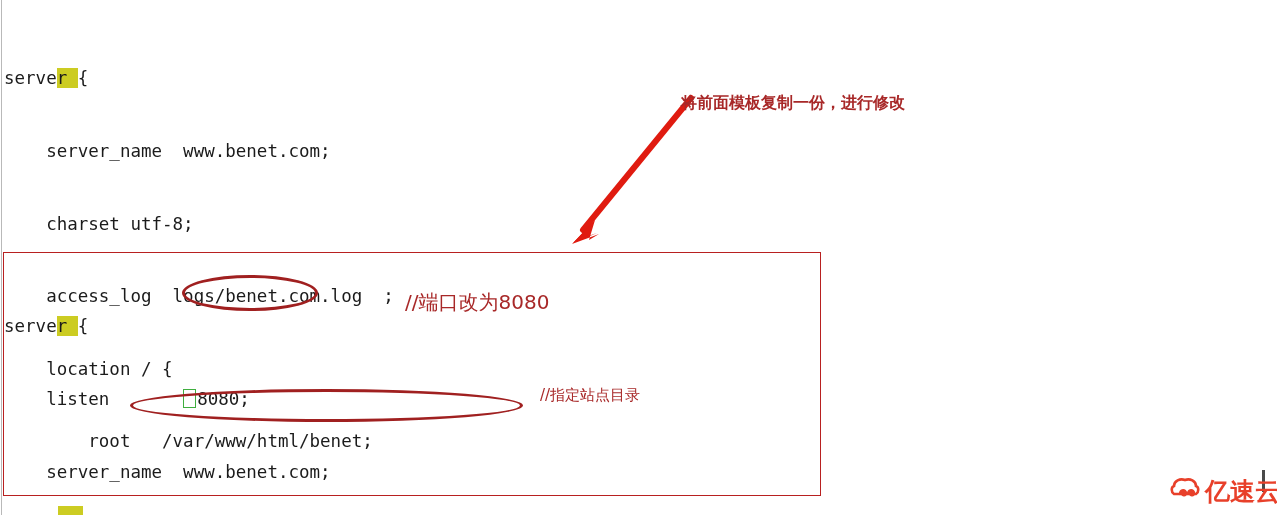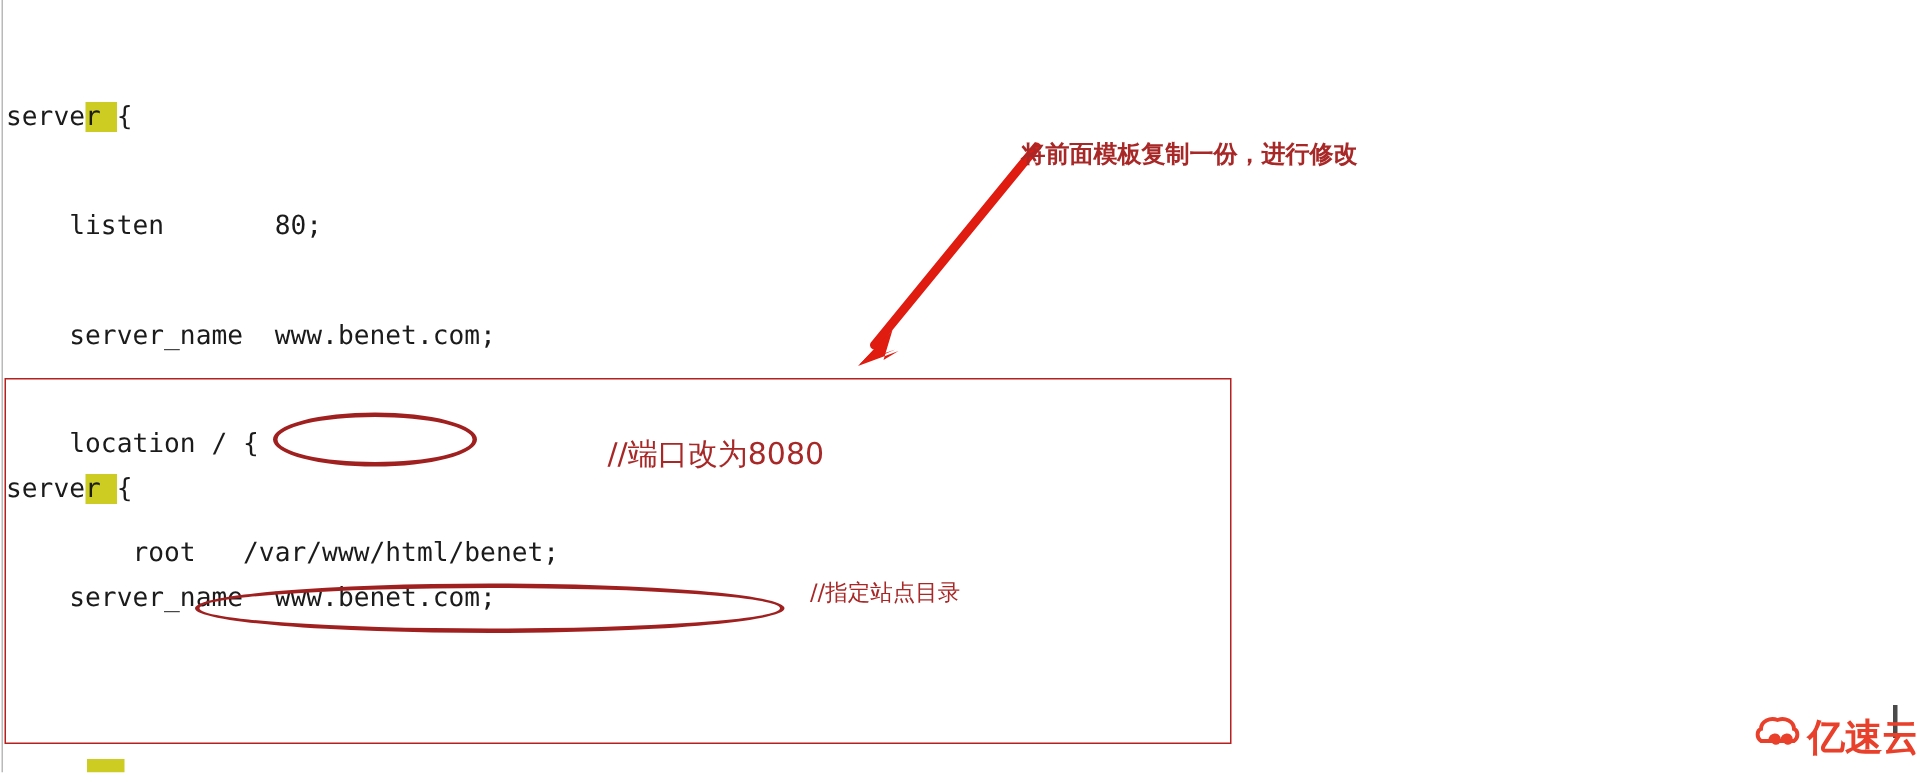--- a/index.html
+++ b/index.html
@@ -103,41 +103,43 @@
 </style>
 </head>
 <body>
 
 <div class="canvas">
 
   <div class="left-rule"></div>
 
   <div class="code-block" id="code-top">
     <div class="code-line"><span>serve</span><span class="hl-yellow">r </span><span>{</span></div>
-    <div class="code-line"><span>    listen       80;</span></div>
     <div class="code-line"><span>    server_name  www.benet.com;</span></div>
+    <div class="code-line"><span>    charset utf-8;</span></div>
+    <div class="code-line"><span>    access_log  logs/benet.com.log  ;</span></div>
     <div class="code-line"><span>    location / {</span></div>
     <div class="code-line"><span>        root   /var/www/html/benet;</span></div>
     
     
     
   </div>
 
   <svg class="arrow-svg" viewBox="0 0 150 165">
     <line x1="136" y1="10" x2="28" y2="142" stroke="#e01b10" stroke-width="6" stroke-linecap="round"></line>
     <polygon points="18,155 36,136 30,149 42,145" fill="#e01b10"></polygon>
     <polygon points="17,156 40,132 34,152 44,146" fill="#e01b10"></polygon>
   </svg>
 
   <div class="cn-note" id="note-copy">将前面模板复制一份，进行修改</div>
 
   <div class="red-box"></div>
 
   <div class="code-block" id="code-bottom">
     <div class="code-line"><span>serve</span><span class="hl-yellow">r </span><span>{</span></div>
+    <div class="code-line"><span>    listen       </span><span class="cursor-box"></span><span>8080;</span></div>
     <div class="code-line"><span>    server_name  www.benet.com;</span></div>
     
     
     
     
     
     
     
   </div>
 

